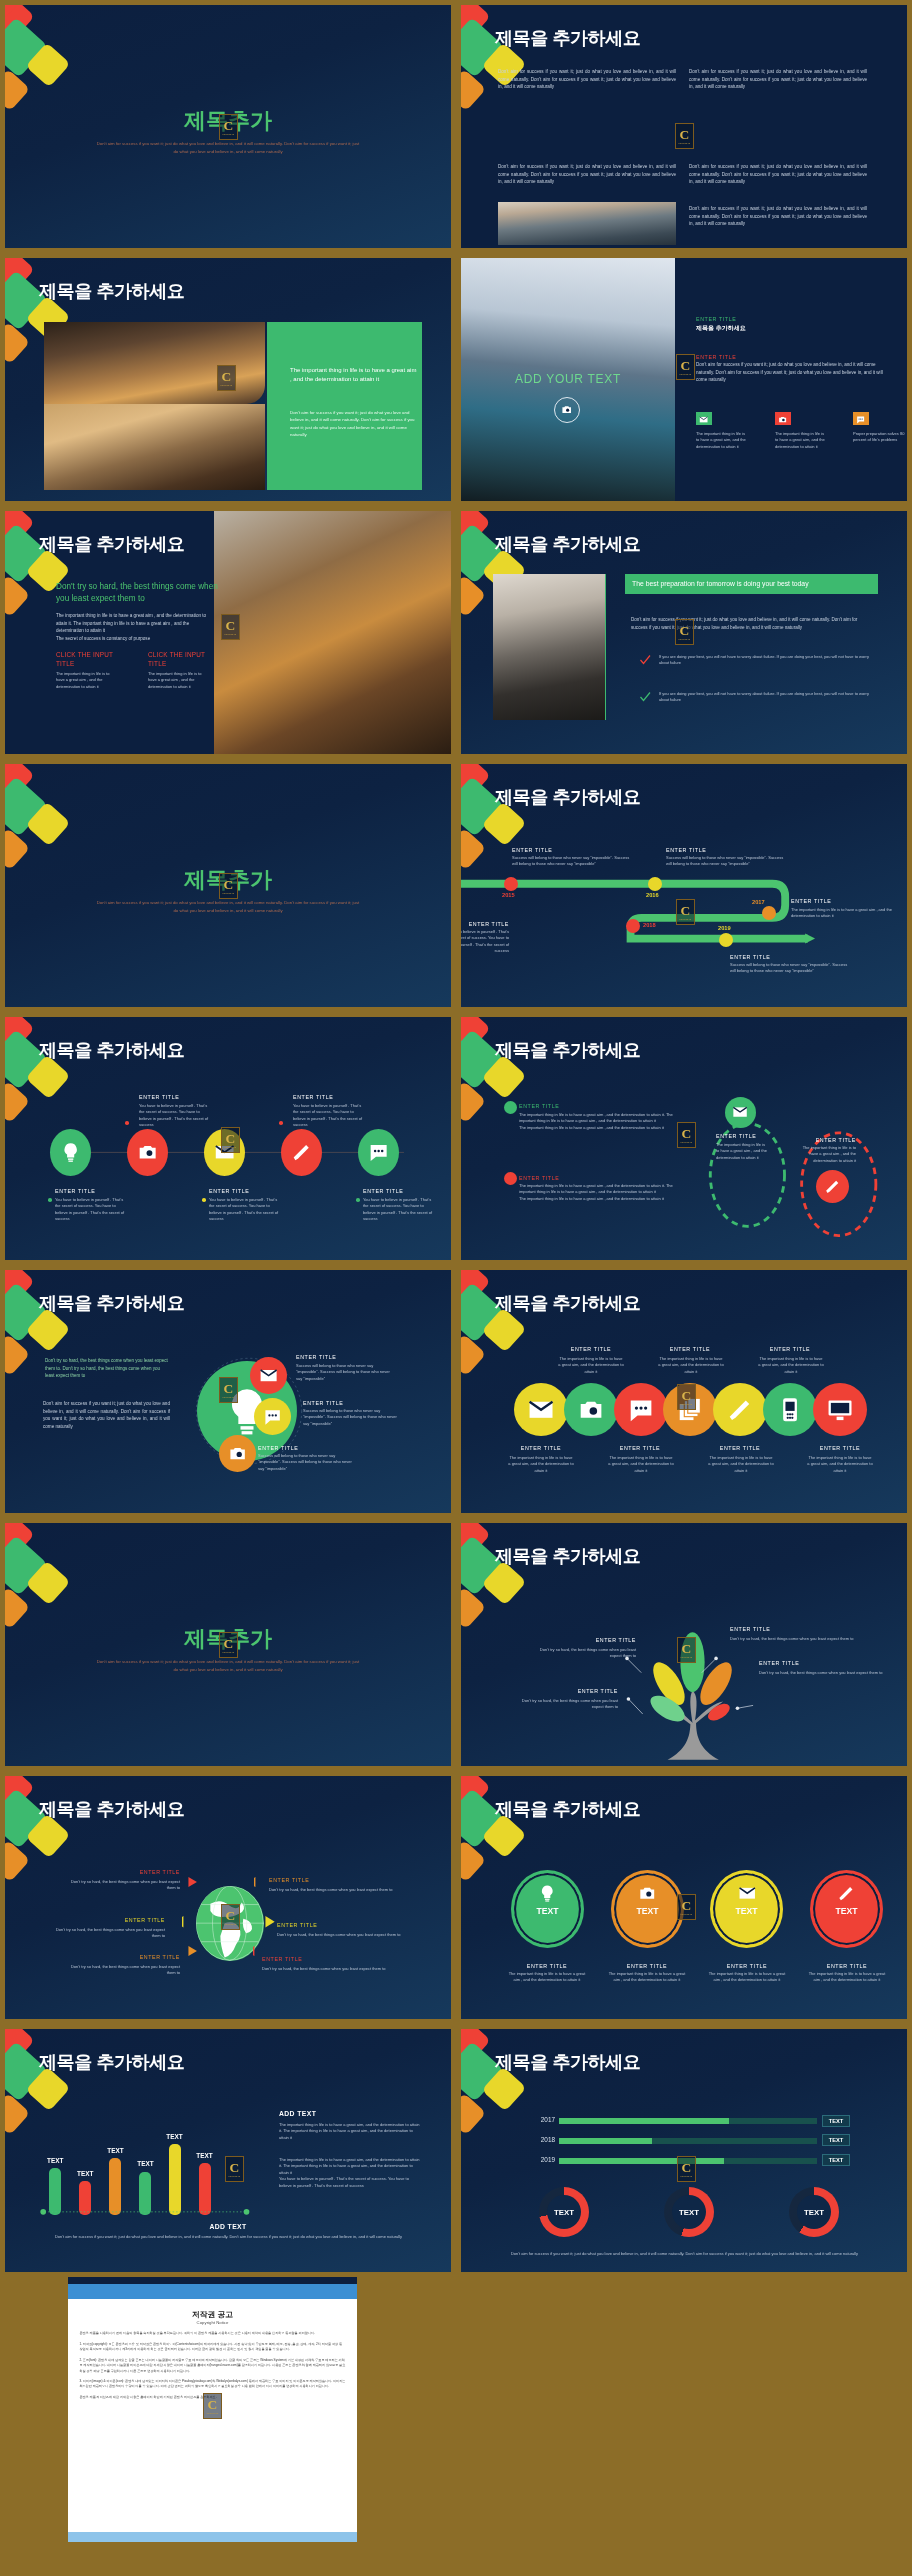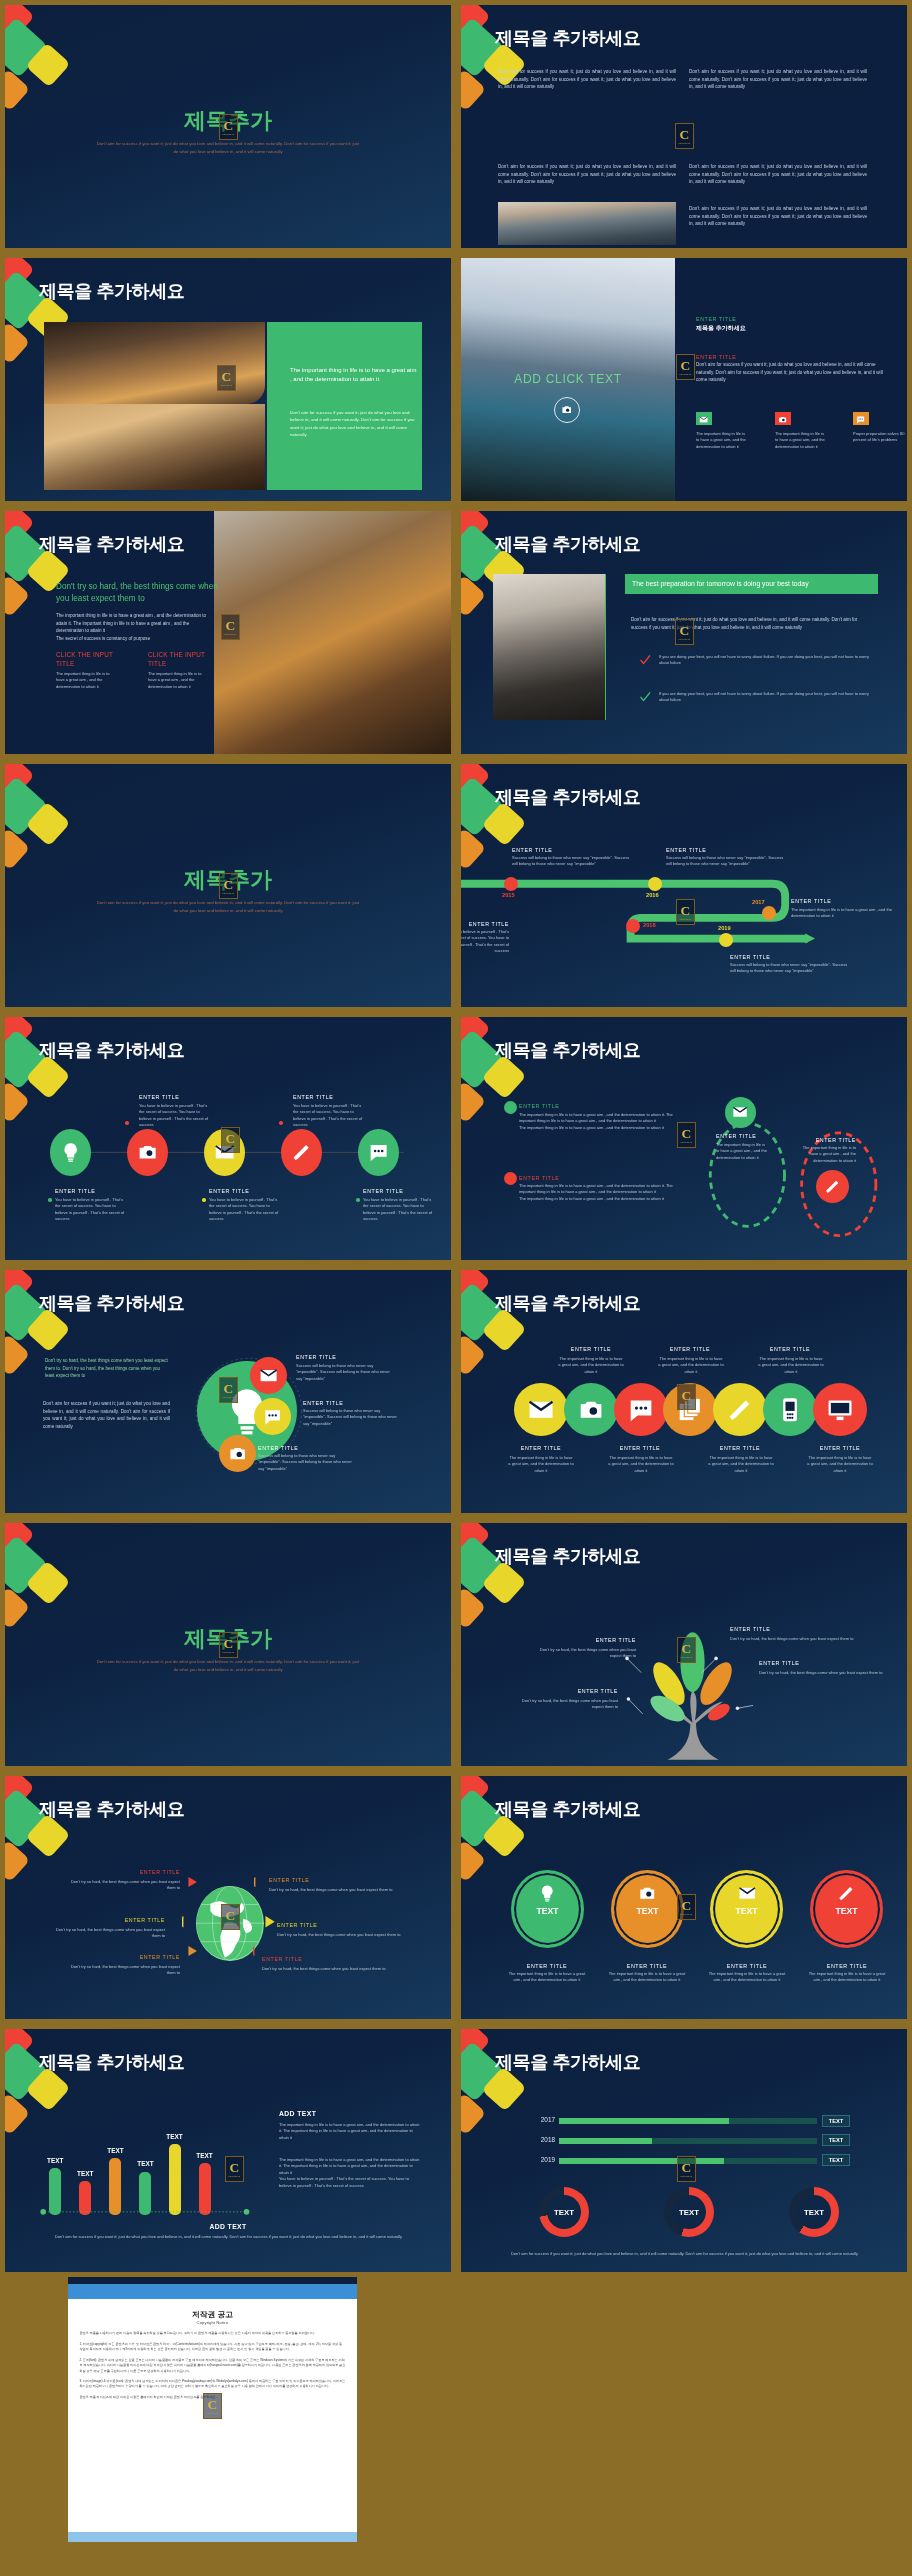--- a/index.html
+++ b/index.html
@@ -160,21 +160,21 @@
       <div style="position:absolute;left:285px;top:151px;width:127px;color:#eafbef;font-size:4.4px;line-height:1.65">Don't aim for success if you want it; just do what you love and believe in, and it will come naturally. Don't aim for success if you want it; just do what you love and believe in, and it will come naturally</div>
         <div class="wm" style="left:212px;top:107px;margin:0">
  <div class="c">C</div>
           <div class="t">CONTENTS</div>
         </div>
       </div>
     </div>
     <div class="cell">
      <div class="slide flat">
         <div class="photo ph-lake" style="left:0;top:0;width:214px;height:243px"></div>
-      <div style="position:absolute;left:0;top:114px;width:214px;text-align:center;color:#6ed98e;font-size:12px;letter-spacing:0.7px">ADD CLICK TEXT</div>
+      <div style="position:absolute;left:0;top:114px;width:214px;text-align:center;color:#6ed98e;font-size:12px;letter-spacing:0.7px">ADD YOUR TEXT</div>
       <div style="position:absolute;left:93px;top:139px;width:26px;height:26px;border:0.7px solid #dfe8ef;border-radius:50%;display:flex;align-items:center;justify-content:center">
         <span style="width:11.4px;height:11.4px;display:block"><svg viewBox="0 0 24 24">
               <path d="M3 7h4l1.5-2h7L17 7h4v12H3z" fill="#fff"></path>
               <circle cx="14" cy="13" r="3.3" fill="#0c1f3f"></circle>
             </svg></span>
         </div>
       <div class="enter-title et-green" style="position:absolute;left:235px;top:58px">ENTER TITLE</div>
       <div style="position:absolute;left:235px;top:66px;color:#fff;font-size:6px;font-weight:bold">제목을 추가하세요</div>
       <div class="enter-title et-red" style="position:absolute;left:235px;top:96px">ENTER TITLE</div>
       <div class="body-sm" style="position:absolute;left:235px;top:103px;width:192px">Don't aim for success if you want it; just do what you love and believe in, and it will come naturally. Don't aim for success if you want it;  just do what you love and believe in, and it will come naturally</div>

